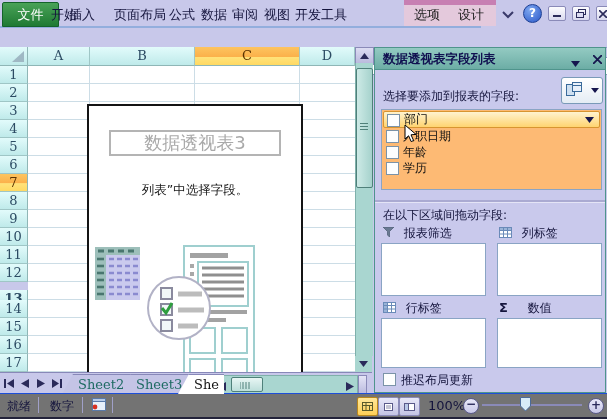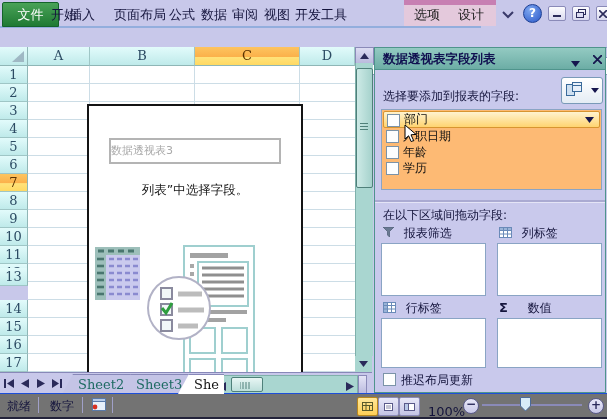--- a/index.html
+++ b/index.html
@@ -23,21 +23,21 @@
     font-family:"DejaVu Serif",serif;font-size:13px;text-align:center;}
   .colhead{position:absolute;top:47px;height:18px;line-height:18px;border-right:1px solid #9fc6c6;border-bottom:1px solid #8fb6b6;}
   .rowhead{position:absolute;left:0;width:27px;height:17px;line-height:17px;border-bottom:1px solid #9fc6c6;border-right:1px solid #8fb6b6;}
   .sel{background:linear-gradient(#fdc45f 0%,#fbb04a 55%,#ffe27a 56%,#ffd963 100%)!important;color:#5a3200!important;}
   #cells{position:absolute;left:28px;top:66px;width:327px;height:306px;
     background:repeating-linear-gradient(to bottom,#ffffff 0 17px,#ccdde6 17px 18px);}
   .vline{position:absolute;top:66px;height:306px;width:1px;background:#ccdde6;}
   
   #pivot-box{position:absolute;left:87px;top:104px;width:212px;height:268px;border:2px solid #141414;background:#fff;overflow:hidden;}
   #pivot-title-box{position:absolute;left:20px;top:24px;width:168px;height:22px;border:2px solid #b4b4b4;
-    text-align:left;line-height:22px;color:#a9a9a9;font-size:11px;margin-top:8px;}
+    text-align:center;line-height:22px;color:#a9a9a9;font-size:18px;}
   .pivot-line{position:absolute;left:0;width:100%;text-align:center;color:#161616;font-size:12.5px;}
   
   .scrollbtn{position:absolute;background:linear-gradient(#dcdcf2,#b8b8dc);border:1px solid #8a8ab8;display:flex;align-items:center;justify-content:center;}
   #vscroll-track{position:absolute;left:355px;top:63px;width:17px;height:293px;background:#a9d6d0;border-left:1px solid #7fb0aa;}
   #vscroll-thumb{position:absolute;left:356px;top:68px;width:15px;height:118px;background:linear-gradient(90deg,#cdeae6,#a5d2cc);
     border:1px solid #4f807a;border-radius:2px;}
   .grip{position:absolute;left:3px;width:8px;height:1px;background:#4f807a;}
   
   #tab-bar{position:absolute;left:0;top:372px;width:372px;height:21px;background:#c8c8ea;border-top:1px solid #8888b8;}
   .navbtn{position:absolute;top:3px;width:13px;height:14px;display:flex;align-items:center;justify-content:center;}
@@ -138,21 +138,21 @@
   <div class="rowhead" style="top:102px;">3</div>
   <div class="rowhead" style="top:120px;">4</div>
   <div class="rowhead" style="top:138px;">5</div>
   <div class="rowhead" style="top:156px;">6</div>
   <div class="rowhead sel" style="top:174px;">7</div>
   <div class="rowhead" style="top:192px;">8</div>
   <div class="rowhead" style="top:210px;">9</div>
   <div class="rowhead" style="top:228px;">10</div>
   <div class="rowhead" style="top:246px;">11</div>
   <div class="rowhead" style="top:264px;">12</div>
-  <div class="rowhead" style="top:268px;">13</div>
+  <div class="rowhead" style="top:290px;font-weight:bold;">13</div>
   <div class="rowhead" style="top:300px;">14</div>
   <div class="rowhead" style="top:318px;">15</div>
   <div class="rowhead" style="top:336px;">16</div>
   <div class="rowhead" style="top:354px;">17</div>
 
   <div id="cells"></div>
   <div class="vline" style="left:89px;"></div>
   <div class="vline" style="left:194px;"></div>
   <div class="vline" style="left:299px;"></div>
 
@@ -317,21 +317,21 @@
           <line x1="3" y1="4" x2="8" y2="4" stroke="#8a8aa8"></line>
           <line x1="3" y1="6" x2="8" y2="6" stroke="#8a8aa8"></line>
         </svg>
     </div>
     <div class="viewbtn" style="left:399px;">
       <svg width="11" height="10">
           <rect x="0.5" y="1.5" width="10" height="7" fill="#fff" stroke="#5a5a8a"></rect>
           <rect x="0.5" y="1.5" width="4" height="7" fill="#b8c8e8" stroke="#5a5a8a"></rect>
         </svg>
     </div>
-    <span class="panel-label" style="left:428px;top:10px;font-size:13px;">100%</span>
+    <span class="panel-label" style="left:428px;top:4px;font-size:13px;">100%</span>
     <span class="abs" style="left:463px;top:4px;width:14px;height:14px;border-radius:50%;
       background:linear-gradient(#e8e8f8,#c8c8e8);border:1px solid #5a5a8a;text-align:center;line-height:11px;color:#2a2a5a;font-weight:bold;">−</span>
     <span class="abs" style="left:482px;top:10px;width:100px;height:2px;background:#8a8ab8;"></span>
     <span class="abs" style="left:520px;top:3px;">
       <svg width="11" height="15">
           <path d="M0.5,0.5 L10.5,0.5 L10.5,9 L5.5,14 L0.5,9 Z" fill="#d8ecf8" stroke="#4a6a9a"></path>
         </svg>
     </span>
     <span class="abs" style="left:588px;top:4px;width:14px;height:14px;border-radius:50%;
       background:linear-gradient(#e8e8f8,#c8c8e8);border:1px solid #5a5a8a;text-align:center;line-height:12px;color:#2a2a5a;font-weight:bold;">+</span>

